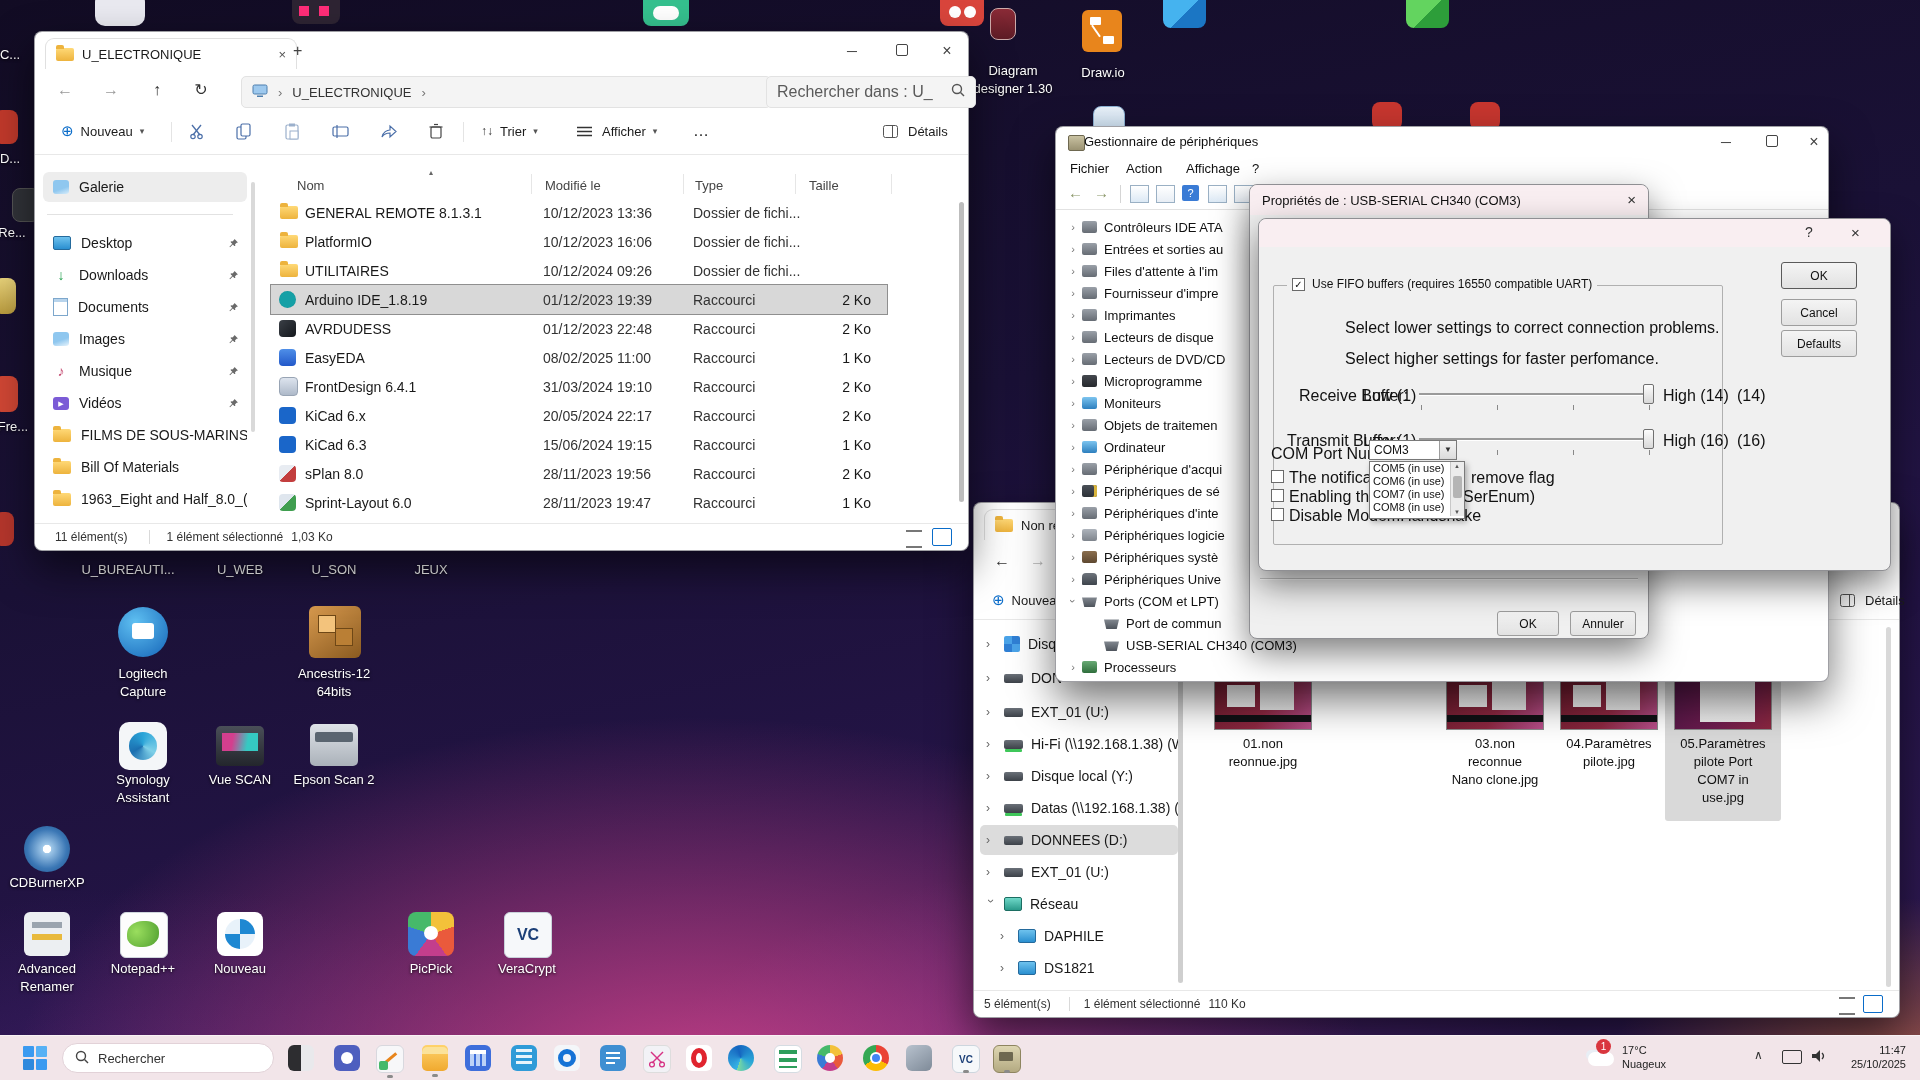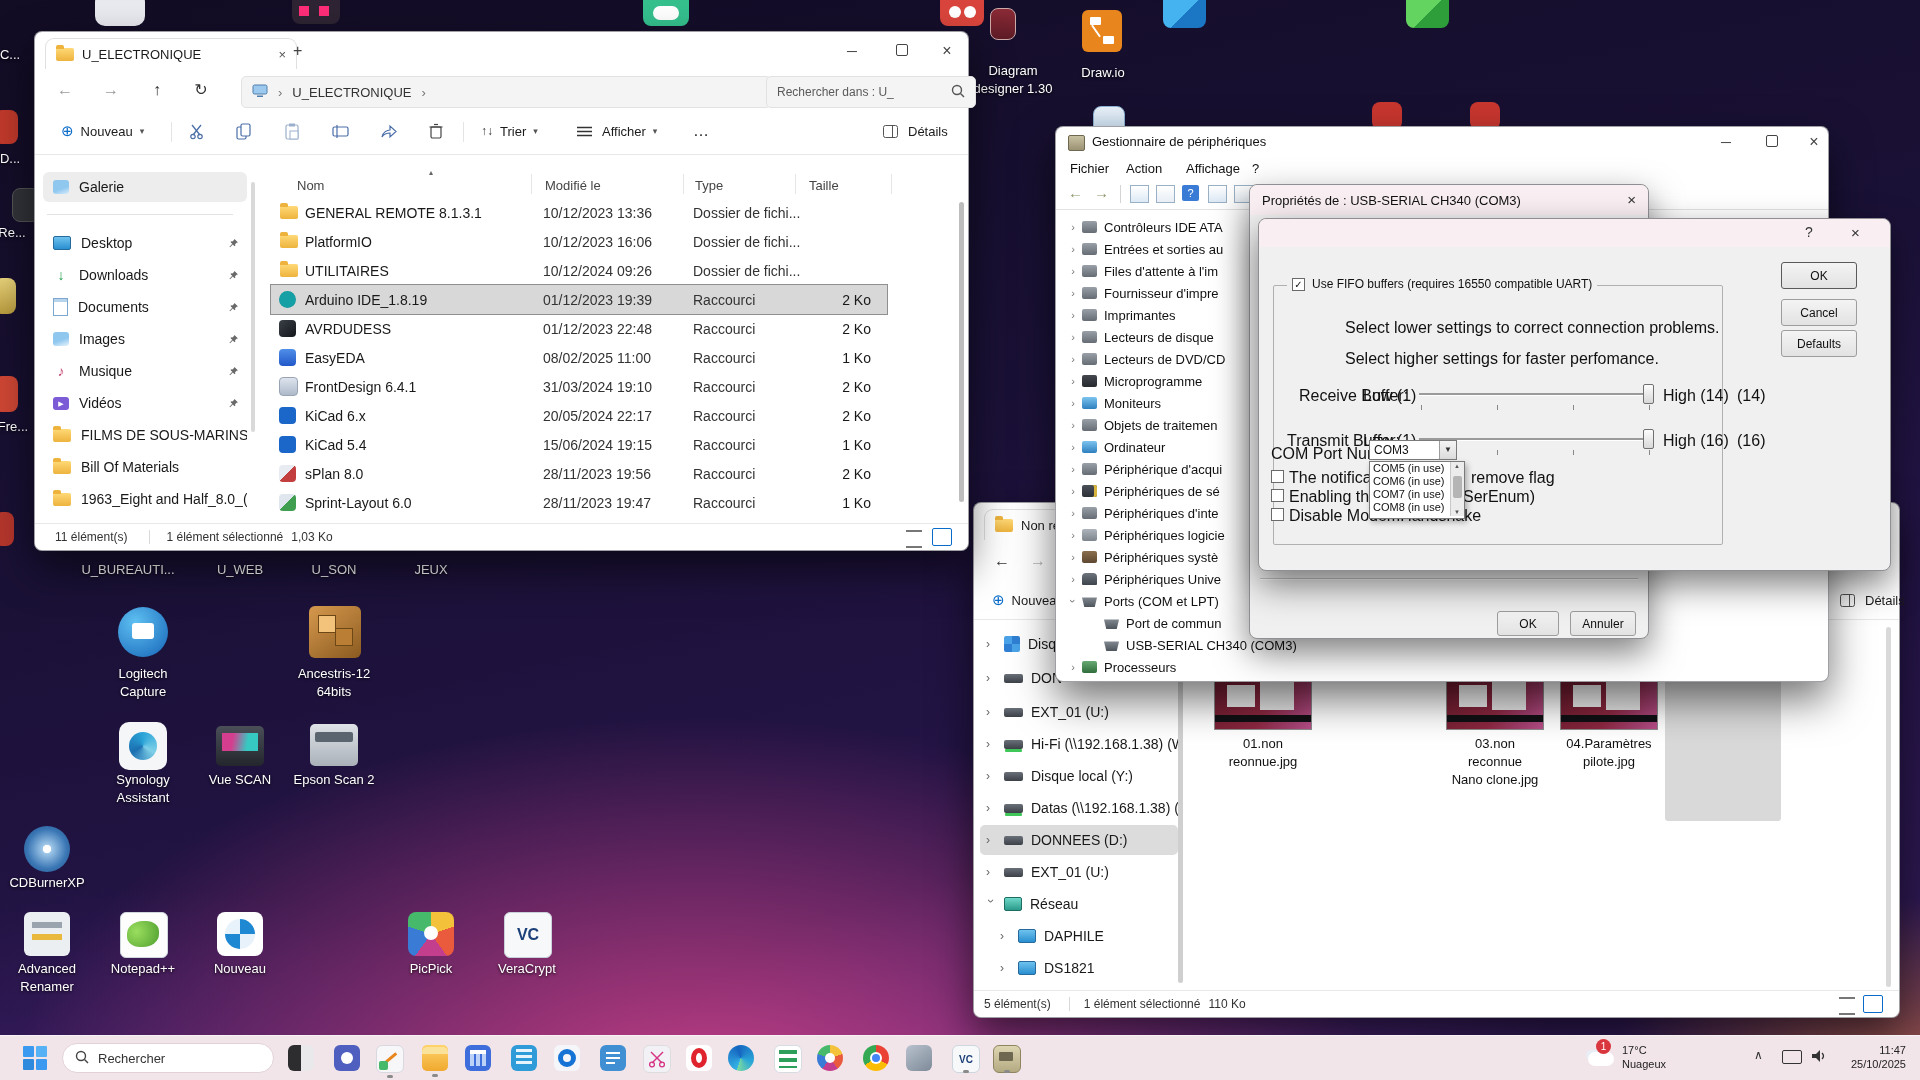--- a/index.html
+++ b/index.html
@@ -23,21 +23,21 @@
     box-shadow:0 18px 42px rgba(0,0,0,.55)}
   .ctl{position:absolute;color:#444;font-size:14px;text-align:center;line-height:38px;width:44px;height:38px}
   .maxbox{display:inline-block;width:10px;height:10px;border:1px solid #444;border-radius:2px}
   
   .etab{position:absolute;background:#fff;border:1px solid #e0e0e0;border-bottom:none;border-radius:9px 9px 0 0;
     display:flex;align-items:center;gap:8px;padding:0 10px;font-size:13px;color:#1b1b1b}
   .fold{display:inline-block;width:18px;height:13px;background:linear-gradient(#ffd977,#edb33d);border-radius:2px;position:relative;flex:none}
   .fold:before{content:"";position:absolute;top:-3px;left:0;width:8px;height:4px;background:#edb33d;border-radius:2px 2px 0 0}
   .navbtn{position:absolute;width:28px;height:28px;color:#333;font-size:16px;text-align:center;line-height:28px;border-radius:5px}
   .crumb{position:absolute;background:#f4f4f4;border:1px solid #e2e2e2;border-radius:5px;display:flex;align-items:center;gap:10px;padding:0 10px;font-size:13px;color:#333}
-  .srch{position:absolute;background:#f4f4f4;border:1px solid #e2e2e2;border-radius:5px;display:flex;align-items:center;justify-content:space-between;padding:0 10px;font-size:12px;color:#5a5a5a}
+  .srch{position:absolute;background:#f4f4f4;border:1px solid #e2e2e2;border-radius:5px;display:flex;align-items:center;justify-content:space-between;padding:0 10px;font-size:16px;color:#5a5a5a}
   .tbtn{position:absolute;display:flex;align-items:center;gap:7px;font-size:13px;color:#1b1b1b;height:30px;padding:0 6px;border-radius:5px}
   .tico{width:22px;height:22px;display:flex;align-items:center;justify-content:center}
   .sep{position:absolute;width:1px;background:#e4e4e4}
   .caret{color:#555;font-size:9px}
   .sitem{position:absolute;left:8px;width:204px;height:30px;display:flex;align-items:center;gap:10px;font-size:14px;color:#191919;padding-left:10px;box-sizing:border-box;border-radius:6px}
   .pin{margin-left:auto;margin-right:8px;flex:none}
   .hdr{position:absolute;font-size:13px;color:#454545}
   .frow{position:absolute;left:236px;width:616px;height:29px;display:grid;grid-template-columns:34px 238px 150px 114px 70px;align-items:center;font-size:14px;color:#191919}
   .frow.sel{background:#d8d8d8;outline:1px solid #8f8f8f}
   .fcell{overflow:hidden;white-space:nowrap}
@@ -271,35 +271,42 @@
       <div class="timg"></div>
       <div class="tlabel">03.non
 reconnue
 Nano clone.jpg</div>
     </div>
   <div class="tile" style="left:583px;top:170px">
       <div class="timg"></div>
       <div class="tlabel">04.Paramètres
 pilote.jpg</div>
     </div>
+  <div class="tile" style="left:697px;top:170px">
+      <div class="timg" style="background:linear-gradient(#f4f4f4,#ececec) no-repeat 60% 45%/55px 42px,linear-gradient(120deg,#4e1544 0%,#6e1c4e 55%,#8c2740 100%)"></div>
+      <div class="tlabel">05.Paramètres
+pilote Port
+COM7 in
+use.jpg</div>
+    </div>
   <div class="abs" style="left:912px;top:124px;width:5px;height:360px;background:#d9d9d9;border-radius:3px"></div>
 
   <div class="statusbar">
     <span style="margin-left:10px">5 élément(s)</span>
     <span style="margin-left:18px;border-left:1px solid #d9d9d9;padding-left:14px">1 élément sélectionné</span>
     <span style="margin-left:8px">110 Ko</span>
     <span class="abs" style="right:44px;top:6px;width:16px;height:14px;border-bottom:2px solid #777;border-top:2px solid #777"></span>
     <span class="abs" style="right:16px;top:4px;width:18px;height:16px;border:1px solid #0a6cc9;border-radius:2px"></span>
   </div>
 </div>
 
 <div class="win" style="left:1055px;top:126px;width:772px;height:554px;z-index:20">
   <div class="abs" style="left:0;top:0;width:772px;height:30px">
     <span class="abs" style="left:12px;top:8px;width:15px;height:14px;background:linear-gradient(#c9c2a2,#9a9272);border:1px solid #6e6850;border-radius:2px"></span>
-    <span class="abs" style="left:36px;top:7px;font-size:13px;color:#111">Gestionnaire de périphériques</span>
+    <span class="abs" style="left:28px;top:7px;font-size:13px;color:#111">Gestionnaire de périphériques</span>
     <span class="ctl" style="left:648px;top:-4px">─</span>
     <span class="ctl" style="left:694px;top:-4px"><span class="maxbox"></span></span>
     <span class="ctl" style="left:736px;top:-4px;font-size:16px">×</span>
   </div>
   <div class="abs" style="left:0;top:30px;width:772px;height:24px;font-size:13px;color:#111">
     <span class="abs" style="left:14px;top:4px">Fichier</span>
     <span class="abs" style="left:70px;top:4px">Action</span>
     <span class="abs" style="left:130px;top:4px">Affichage</span>
     <span class="abs" style="left:196px;top:4px">?</span>
   </div>
@@ -734,21 +741,21 @@
     </div>
   <div class="frow" style="top:369px">
       <span class="appic" style="background:#1a66c9"></span>
       <span class="fcell">KiCad 6.x</span>
       <span class="fcell fdate">20/05/2024 22:17</span>
       <span class="fcell ftype">Raccourci</span>
       <span class="fcell fsize">2 Ko</span>
     </div>
   <div class="frow" style="top:398px">
       <span class="appic" style="background:#1a66c9"></span>
-      <span class="fcell">KiCad 5.4</span>
+      <span class="fcell">KiCad 6.3</span>
       <span class="fcell fdate">15/06/2024 19:15</span>
       <span class="fcell ftype">Raccourci</span>
       <span class="fcell fsize">1 Ko</span>
     </div>
   <div class="frow" style="top:427px">
       <span class="appic" style="background:linear-gradient(135deg,#e8ecf2 50%,#c33e3e 50%)"></span>
       <span class="fcell">sPlan 8.0</span>
       <span class="fcell fdate">28/11/2023 19:56</span>
       <span class="fcell ftype">Raccourci</span>
       <span class="fcell fsize">2 Ko</span>

